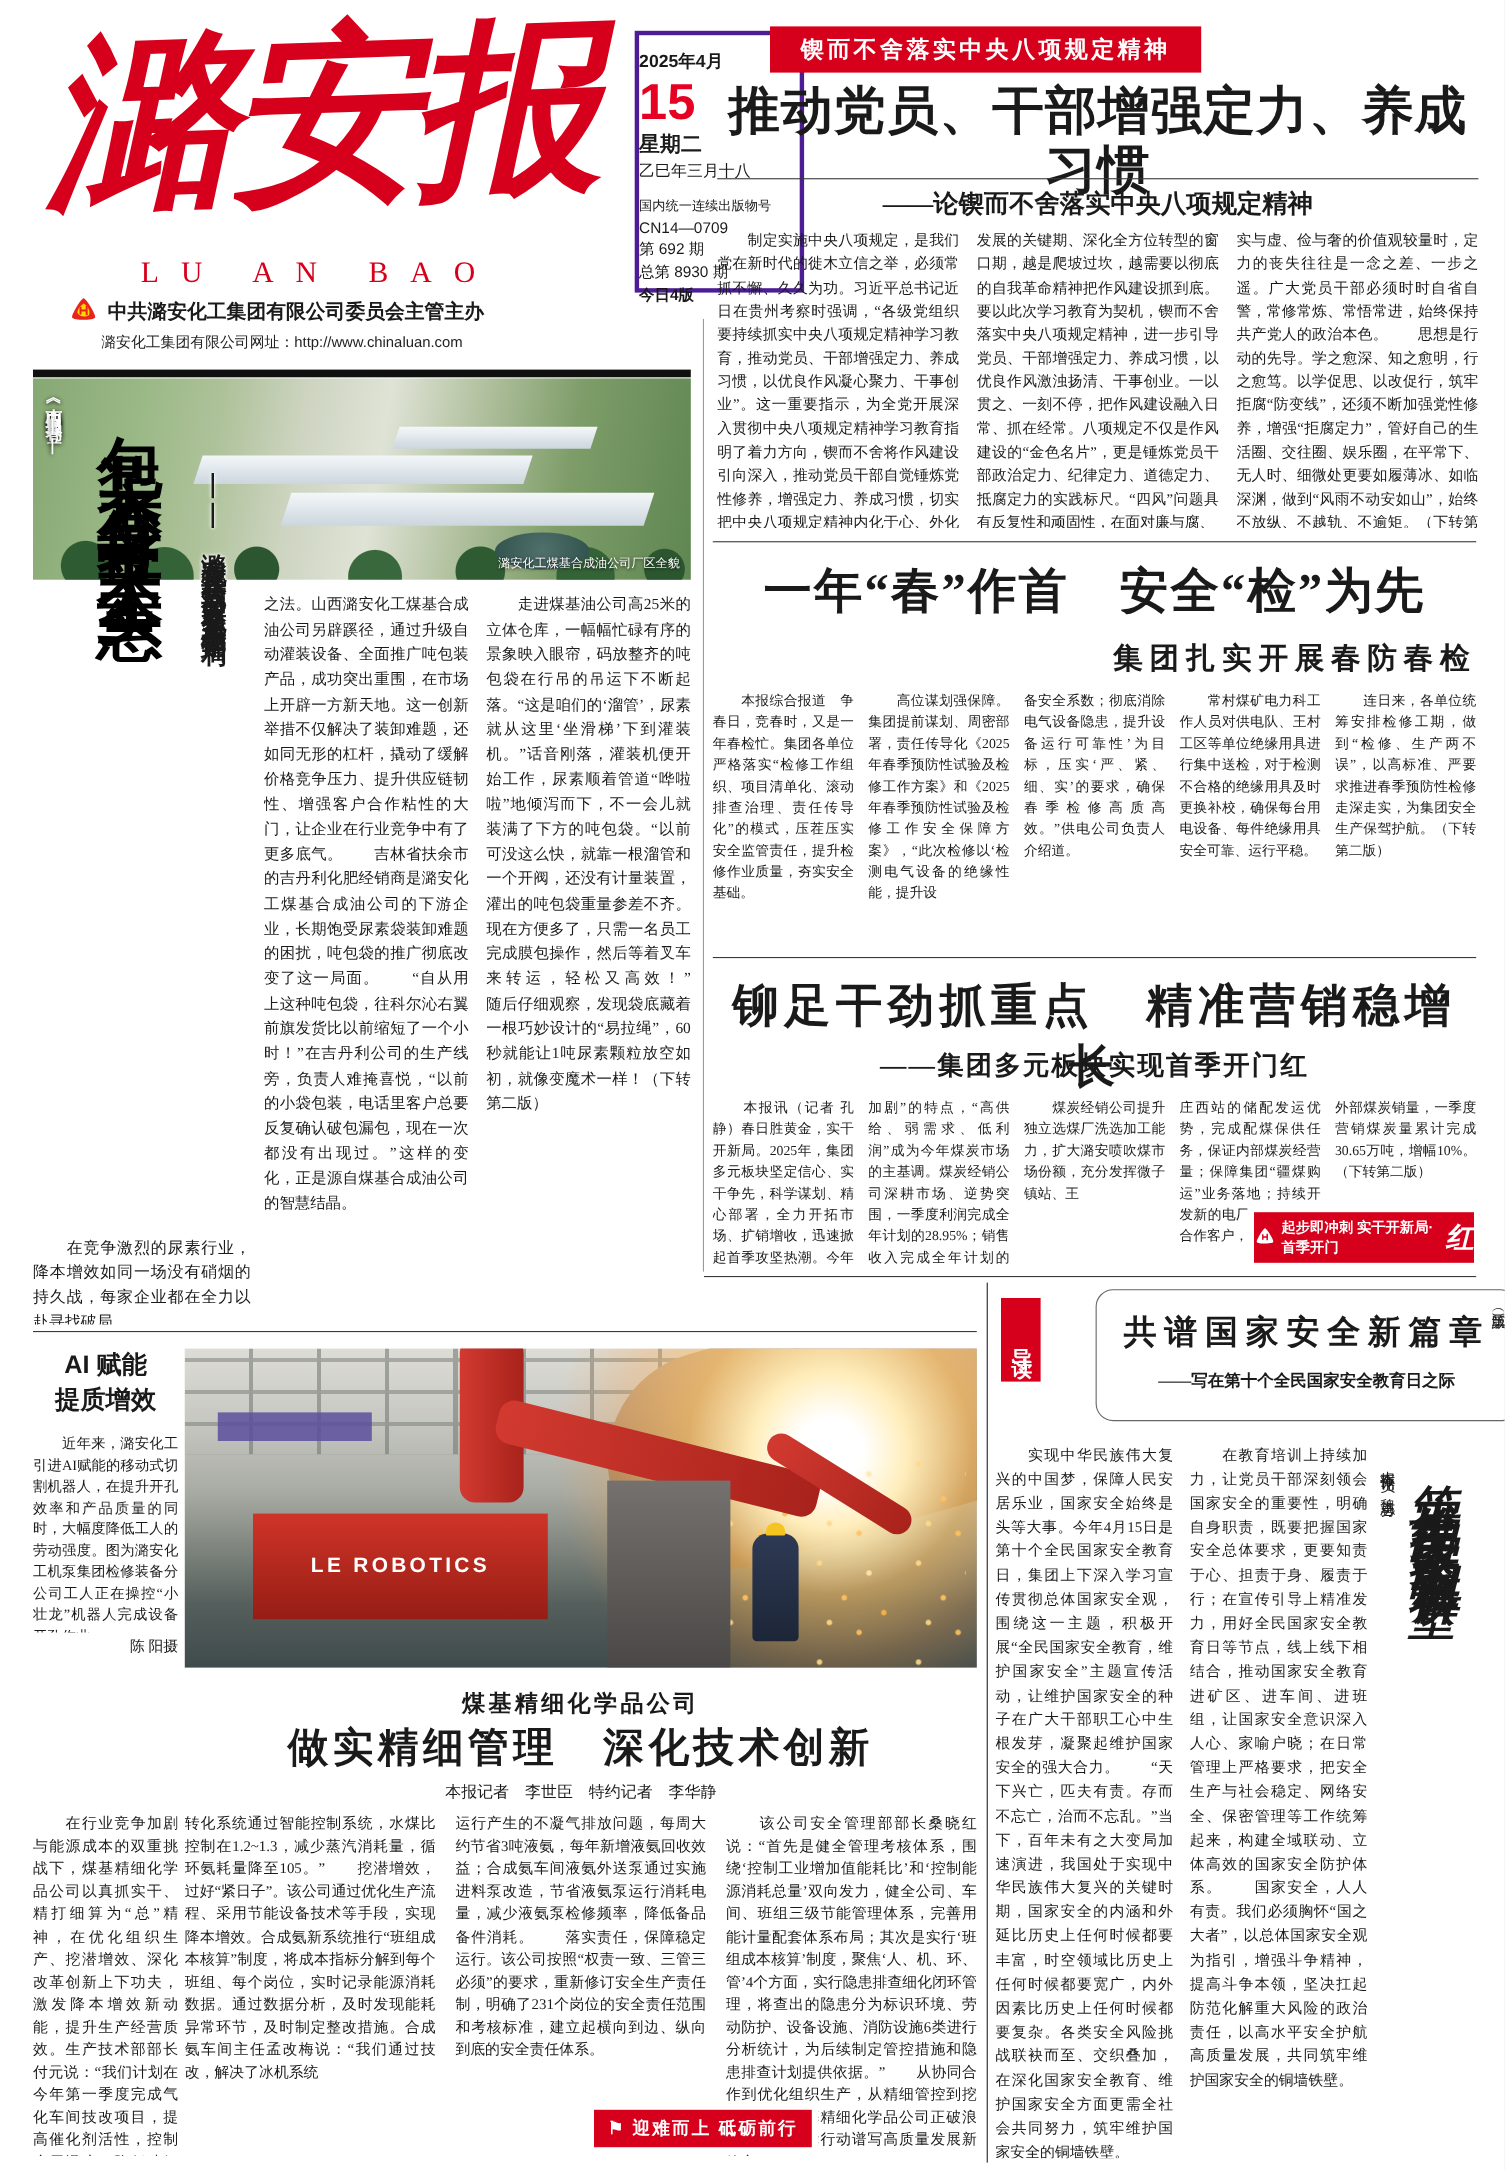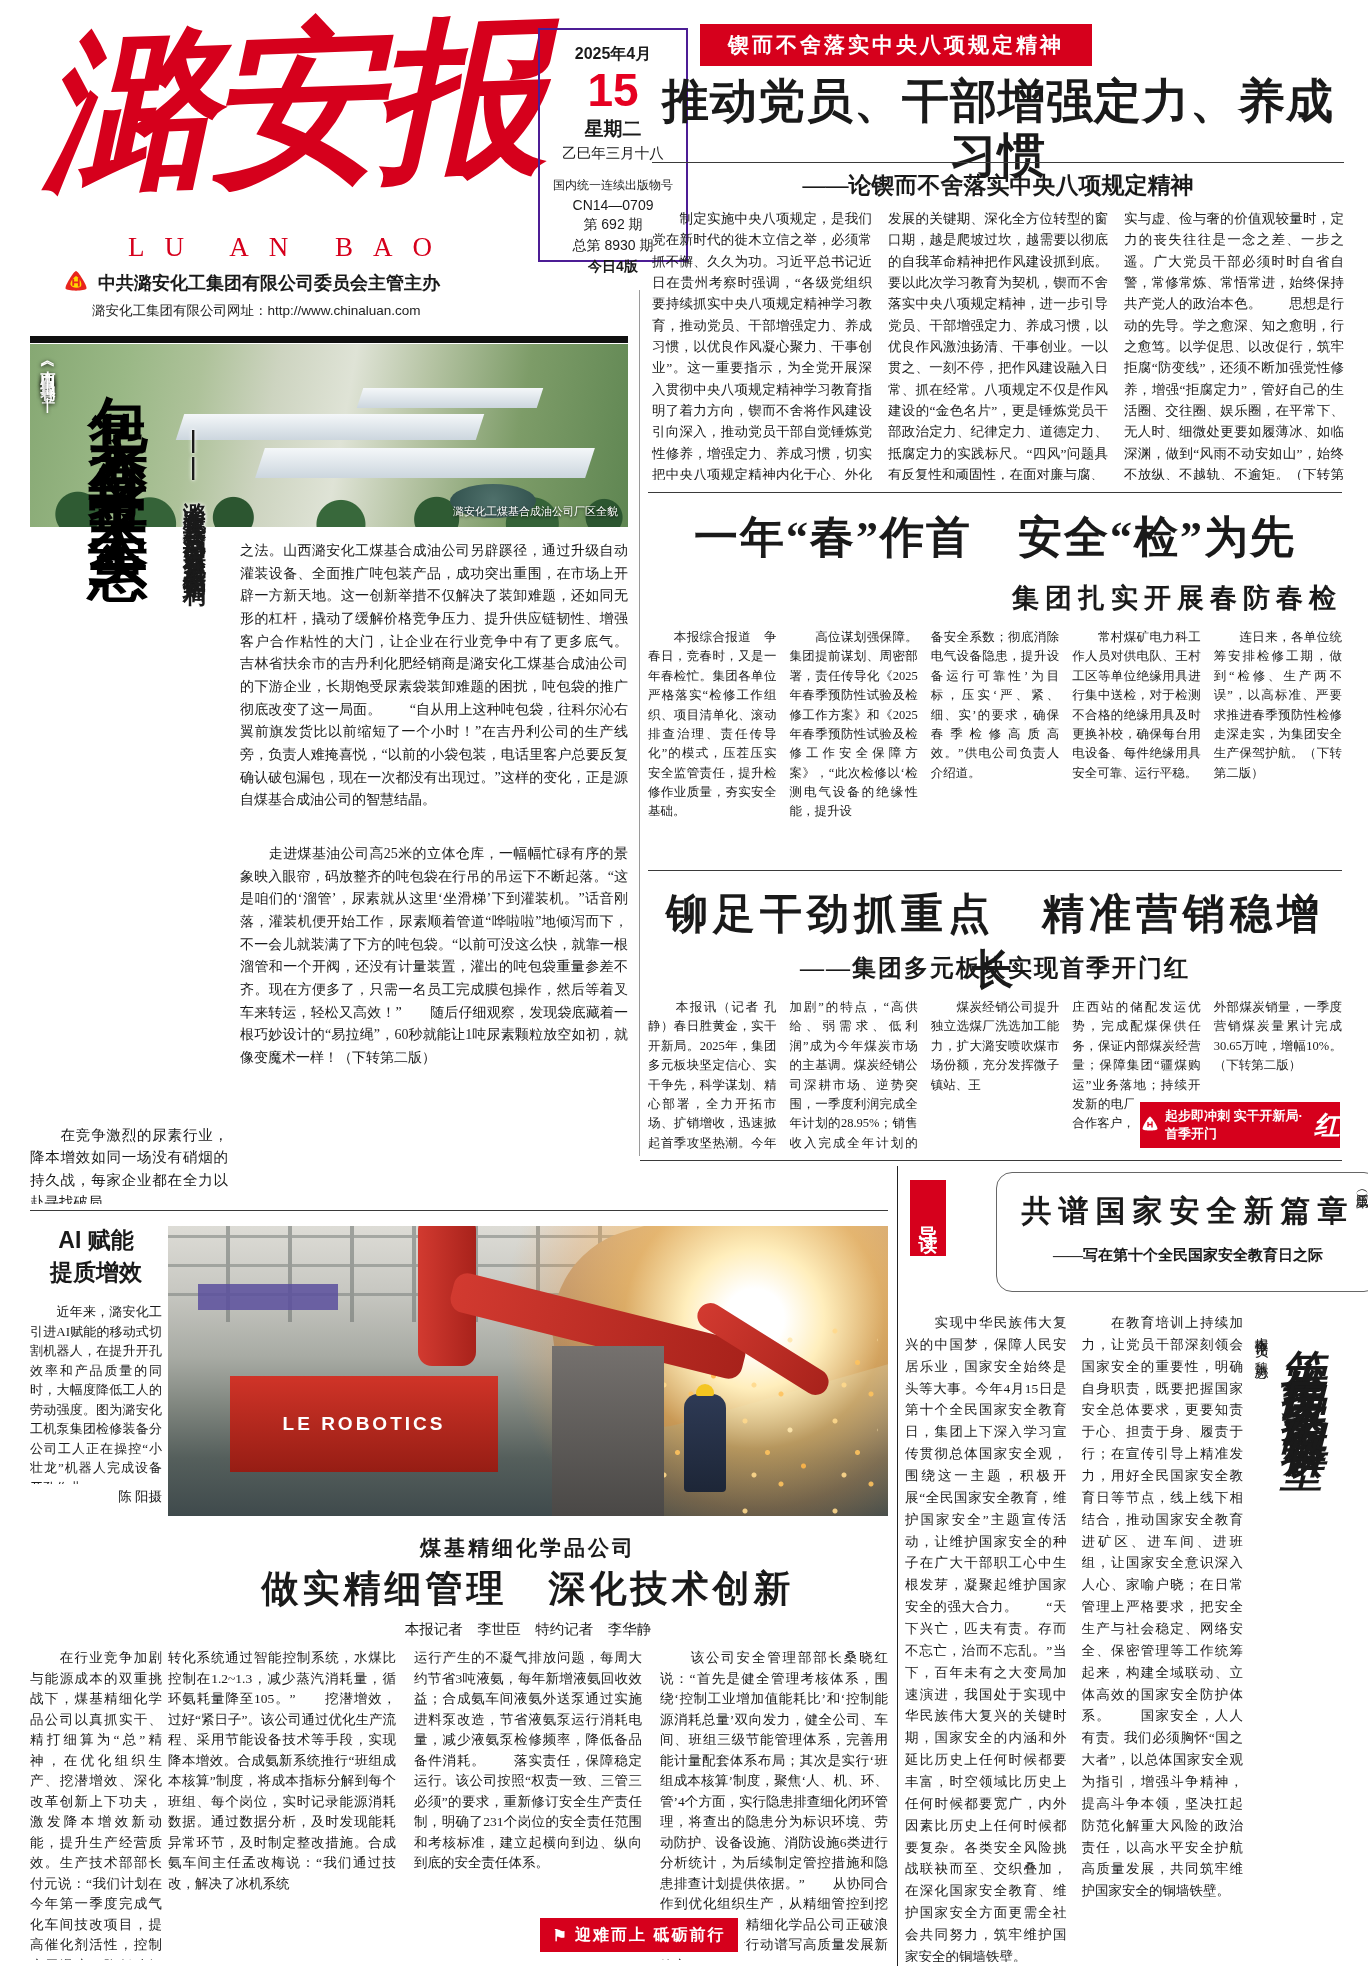--- a/index.html
+++ b/index.html
@@ -9,21 +9,21 @@
   .sans{font-family:"Liberation Sans",sans-serif;}
   .just{text-align:justify;text-justify:inter-ideograph;}
   .clip{overflow:hidden;}
   
   .brush{font-family:"DejaVu Serif",serif;font-style:italic;font-weight:bold;color:#d6001c;
          font-size:172px;line-height:1;letter-spacing:-6px;transform:rotate(-2deg);white-space:nowrap;}
   .entitle{color:#d6001c;font-size:27px;letter-spacing:20px;font-family:"Liberation Serif",serif;}
   .pub{font-size:18px;font-weight:bold;font-family:"Liberation Sans",sans-serif;}
   .weburl{font-size:13.5px;font-family:"Liberation Sans",sans-serif;color:#222;}
   
-  .datebox{border:2px solid #4c1d95;text-align:center;font-family:"Liberation Sans",sans-serif;}
+  .datebox{border:4px solid #4c1d95;text-align:left;font-family:"Liberation Sans",sans-serif;margin-left:39px;}
   .db-date{font-size:16px;font-weight:bold;margin-top:14px;}
   .db-day{font-size:46px;font-weight:bold;color:#e60021;line-height:1.1;}
   .db-week{font-size:19px;font-weight:bold;}
   .db-lunar{font-size:14.5px;margin-top:2px;}
   .db-small{font-size:12px;margin-top:14px;}
   .db-mid{font-size:14px;margin-top:3px;}
   
   .banner{background:#d6001c;color:#fff;font-family:"Liberation Sans",sans-serif;
           font-weight:bold;font-size:21px;letter-spacing:3px;padding:7px 28px;display:inline-block;}
   .h1a{font-size:47px;font-weight:900;letter-spacing:1px;text-align:center;line-height:1.15;}
@@ -191,21 +191,21 @@
     <div class="p1bld" style="left:330px;top:44px;width:180px;height:20px;"></div>
     <div class="p1trees"></div>
     <div class="p1pond" style="left:420px;top:140px;width:86px;height:34px;"></div>
     <div class="abs caption" style="right:10px;bottom:8px;">潞安化工煤基合成油公司厂区全貌</div>
     <div class="abs kickvert" style="left:8px;top:12px;height:168px;">《山西日报》刊登——</div>
   </div>
 
   <div class="abs bigvert" style="left:82px;top:348px;height:762px;">包装大变身带来大实惠</div>
   <div class="abs subvert" style="left:180px;top:430px;height:642px;">——潞安化工煤基合成油公司尿素包装革新促销增利</div>
 
-  <div class="abs cols b3 just clip" style="left:240px;top:540px;width:388px;height:590px;gap:16px;font-size:14px;line-height:1.62;flex-direction:column;">
+  <div class="abs cols b3 just clip" style="left:240px;top:540px;width:388px;height:590px;gap:16px;font-size:14px;line-height:1.62;">
     <div>之法。山西潞安化工煤基合成油公司另辟蹊径，通过升级自动灌装设备、全面推广吨包装产品，成功突出重围，在市场上开辟一方新天地。这一创新举措不仅解决了装卸难题，还如同无形的杠杆，撬动了缓解价格竞争压力、提升供应链韧性、增强客户合作粘性的大门，让企业在行业竞争中有了更多底气。　　吉林省扶余市的吉丹利化肥经销商是潞安化工煤基合成油公司的下游企业，长期饱受尿素袋装卸难题的困扰，吨包袋的推广彻底改变了这一局面。　　“自从用上这种吨包袋，往科尔沁右翼前旗发货比以前缩短了一个小时！”在吉丹利公司的生产线旁，负责人难掩喜悦，“以前的小袋包装，电话里客户总要反复确认破包漏包，现在一次都没有出现过。”这样的变化，正是源自煤基合成油公司的智慧结晶。</div>
     <div>　　走进煤基油公司高25米的立体仓库，一幅幅忙碌有序的景象映入眼帘，码放整齐的吨包袋在行吊的吊运下不断起落。“这是咱们的‘溜管’，尿素就从这里‘坐滑梯’下到灌装机。”话音刚落，灌装机便开始工作，尿素顺着管道“哗啦啦”地倾泻而下，不一会儿就装满了下方的吨包袋。“以前可没这么快，就靠一根溜管和一个开阀，还没有计量装置，灌出的吨包袋重量参差不齐。现在方便多了，只需一名员工完成膜包操作，然后等着叉车来转运，轻松又高效！”　　随后仔细观察，发现袋底藏着一根巧妙设计的“易拉绳”，60秒就能让1吨尿素颗粒放空如初，就像变魔术一样！（下转第二版）</div>
   </div>
 
   <div class="abs just clip" style="left:30px;top:1124px;width:198px;height:80px;font-size:14.5px;line-height:1.55;">　　在竞争激烈的尿素行业，降本增效如同一场没有硝烟的持久战，每家企业都在全力以赴寻找破局</div>
 
   <div class="abs rule" style="left:30px;top:1210px;width:858px;"></div>
 
   <div class="abs sans prewrap" style="left:30px;top:1224px;width:132px;font-size:23px;font-weight:bold;text-align:center;line-height:1.4;">AI 赋能
 提质增效</div>

